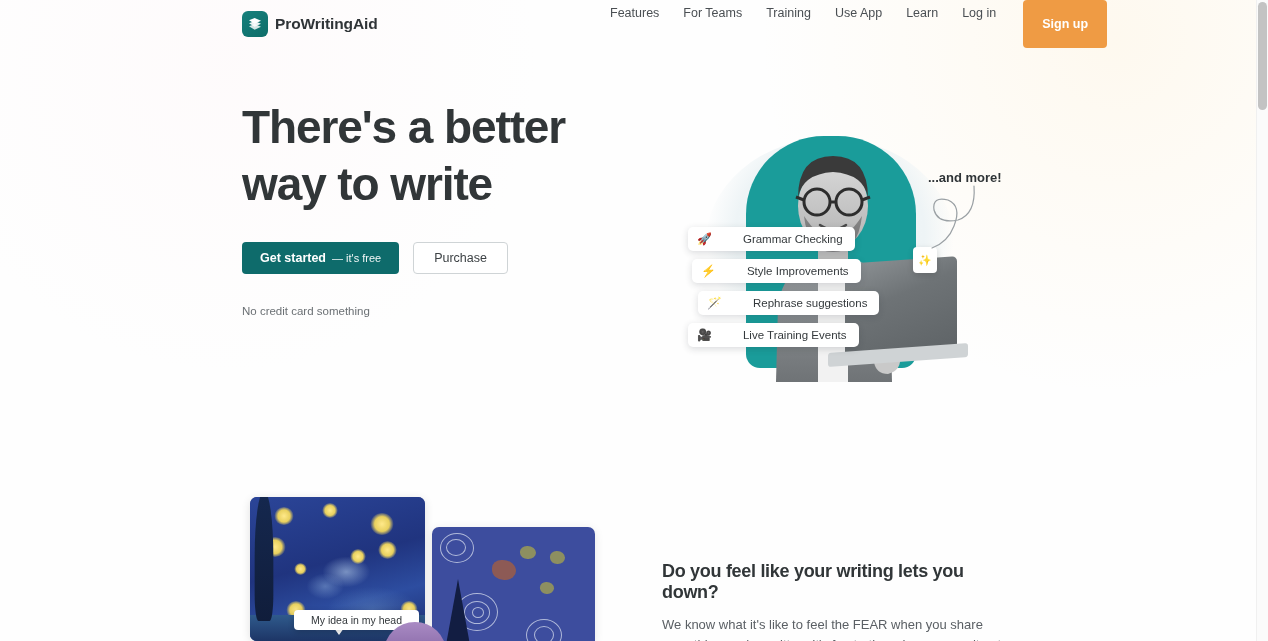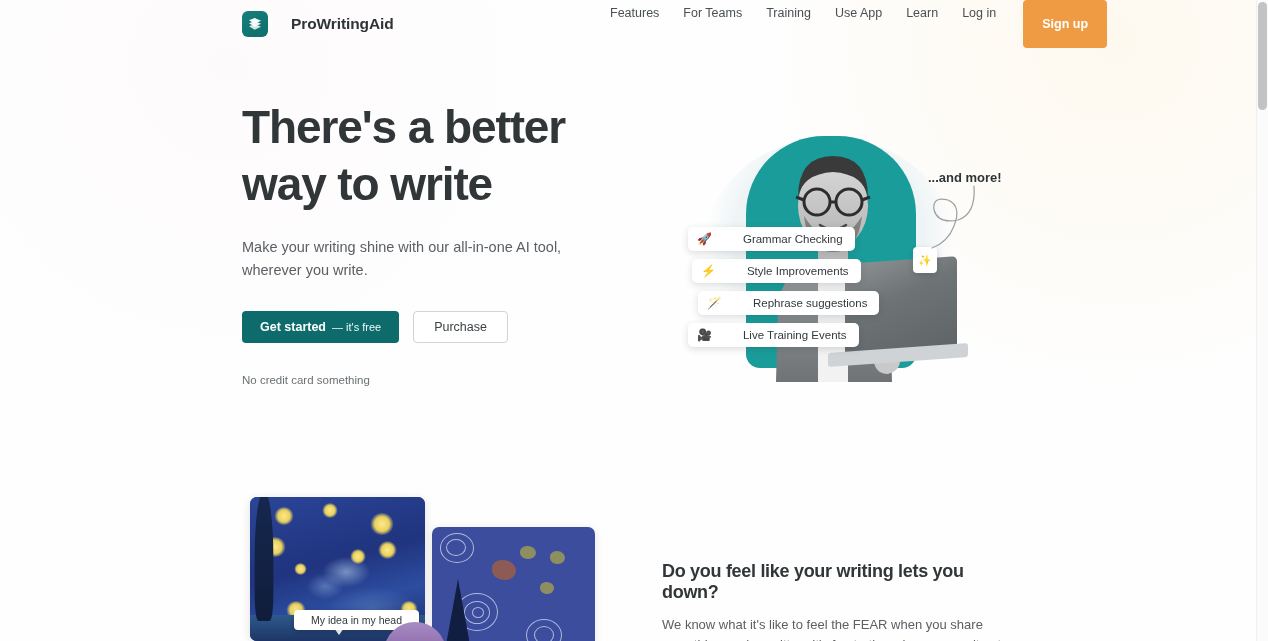--- a/index.html
+++ b/index.html
@@ -21,21 +21,21 @@
   }
 
   
   .header {
     position: absolute; top: 0; left: 0;
     width: 1256px; height: 48px;
     display: flex; align-items: center;
   }
   .brand {
     position: absolute; left: 242px; top: 11px;
-    display: flex; align-items: center; gap: 23px;
+    display: flex; align-items: center; gap: 7px;
     text-decoration: none;
   }
   .logo-mark {
     width: 26px; height: 26px; border-radius: 6px;
     background: linear-gradient(145deg, #16807c 0%, #0e6d69 100%);
     display: flex; align-items: center; justify-content: center;
     flex: none;
   }
   .logo-mark svg { display: block; }
   .brand-name {
@@ -299,22 +299,20 @@
       <a class="nav-link" href="#">Use App</a>
       <a class="nav-link" href="#">Learn</a>
       <a class="nav-link" href="#">Log in</a>
       <button class="nav-cta">Sign up</button>
     </nav>
   </div>
 
   <div class="hero-copy">
     <h1 class="hero-title">There's a better
 way to write</h1>
-    <p class="hero-sub">Make your writing shine with our all-in-one AI tool,
-wherever you write.</p>
 
     <div class="hero-actions">
       <button class="btn-primary">
         <span class="bold">Get started</span>
         <span class="thin">— it's free</span>
       </button>
       <button class="btn-outline">Purchase</button>
     </div>
 
     <div class="hero-note">No credit card something</div>

